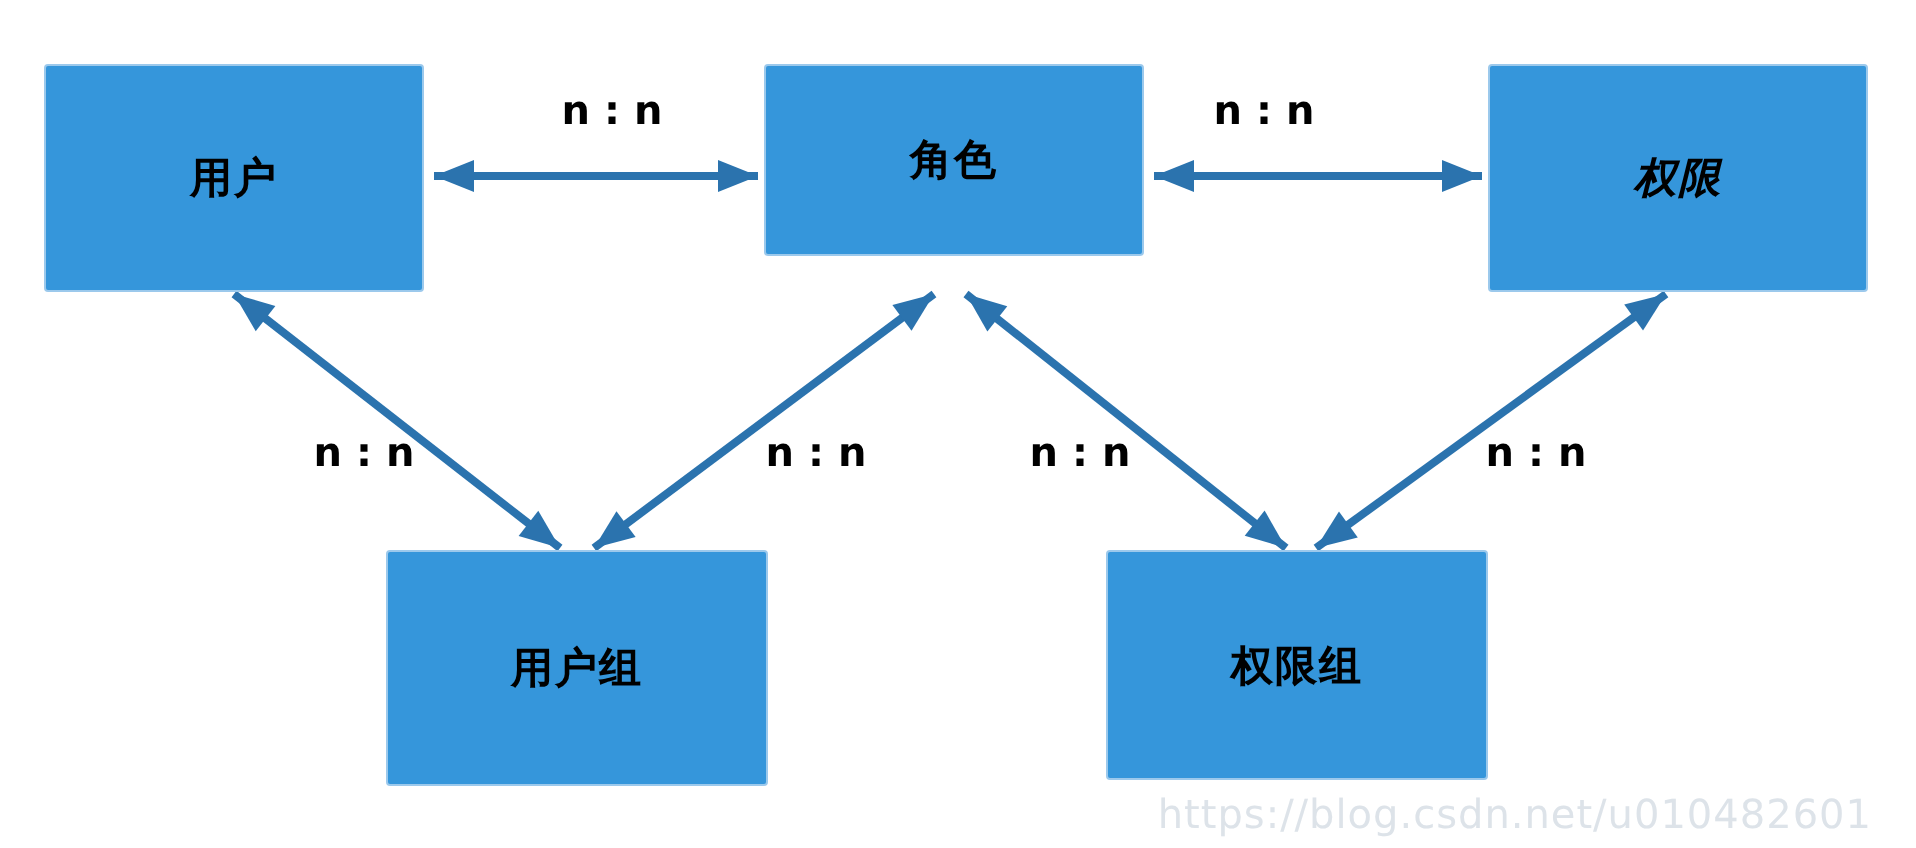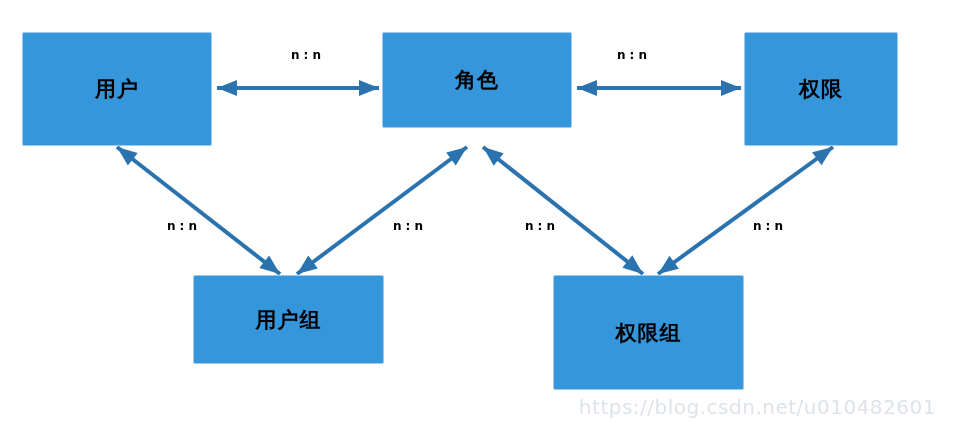--- a/index.html
+++ b/index.html
@@ -42,21 +42,21 @@
     border-radius:2px;
     color:var(--label);
     font-size:21px;
     font-weight:bold;
     letter-spacing:1px;
   }
   .edge-label{
     position:absolute;
     transform:translate(-50%,-50%);
     color:var(--label);
-    font-size:12px;
+    font-size:20px;
     font-weight:bold;
     white-space:nowrap;
   }
   .watermark{
     position:absolute;
     right:22px;
     top:395px;
     color:var(--watermark);
     font-size:20px;
     letter-spacing:0.5px;
@@ -78,22 +78,22 @@
   <line x1="217" y1="88" x2="379" y2="88" marker-start="url(#ah-start)" marker-end="url(#ah-end)"></line>
       <line x1="577" y1="88" x2="741" y2="88" marker-start="url(#ah-start)" marker-end="url(#ah-end)"></line>
       <line x1="117" y1="147" x2="280" y2="274" marker-start="url(#ah-start)" marker-end="url(#ah-end)"></line>
       <line x1="467" y1="147" x2="297" y2="274" marker-start="url(#ah-start)" marker-end="url(#ah-end)"></line>
       <line x1="483" y1="147" x2="643" y2="274" marker-start="url(#ah-start)" marker-end="url(#ah-end)"></line>
       <line x1="833" y1="147" x2="658" y2="274" marker-start="url(#ah-start)" marker-end="url(#ah-end)"></line>
     </svg>
   <div id="nodes-layer">
       <div class="node" style="left: 22px; top: 32px; width: 190px; height: 114px;">用户</div>
       <div class="node" style="left: 382px; top: 32px; width: 190px; height: 96px;">角色</div>
-      <div class="node" style="left: 744px; top: 32px; width: 154px; height: 114px;">权限</div>
-      <div class="node" style="left: 193px; top: 275px; width: 191px; height: 89px;">用户组</div>
+      <div class="node" style="left: 744px; top: 32px; width: 190px; height: 114px; font-style: italic;">权限</div>
+      <div class="node" style="left: 193px; top: 275px; width: 191px; height: 118px;">用户组</div>
       <div class="node" style="left: 553px; top: 275px; width: 191px; height: 115px; font-family: Liberation Serif, serif;">权限组</div>
     </div>
   <div id="labels-layer">
       <span class="edge-label" style="left: 306px; top: 55px;">n : n</span>
       <span class="edge-label" style="left: 632px; top: 55px;">n : n</span>
       <span class="edge-label" style="left: 182px; top: 226px;">n : n</span>
       <span class="edge-label" style="left: 408px; top: 226px;">n : n</span>
       <span class="edge-label" style="left: 540px; top: 226px;">n : n</span>
       <span class="edge-label" style="left: 768px; top: 226px;">n : n</span>
     </div>

